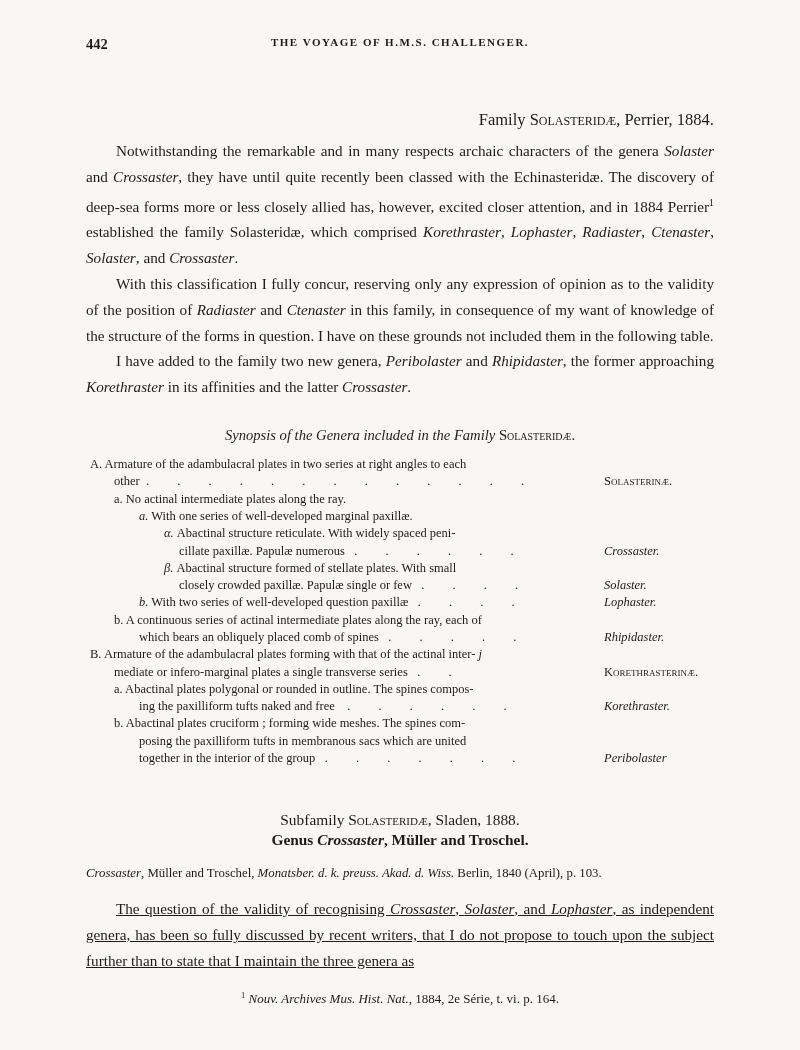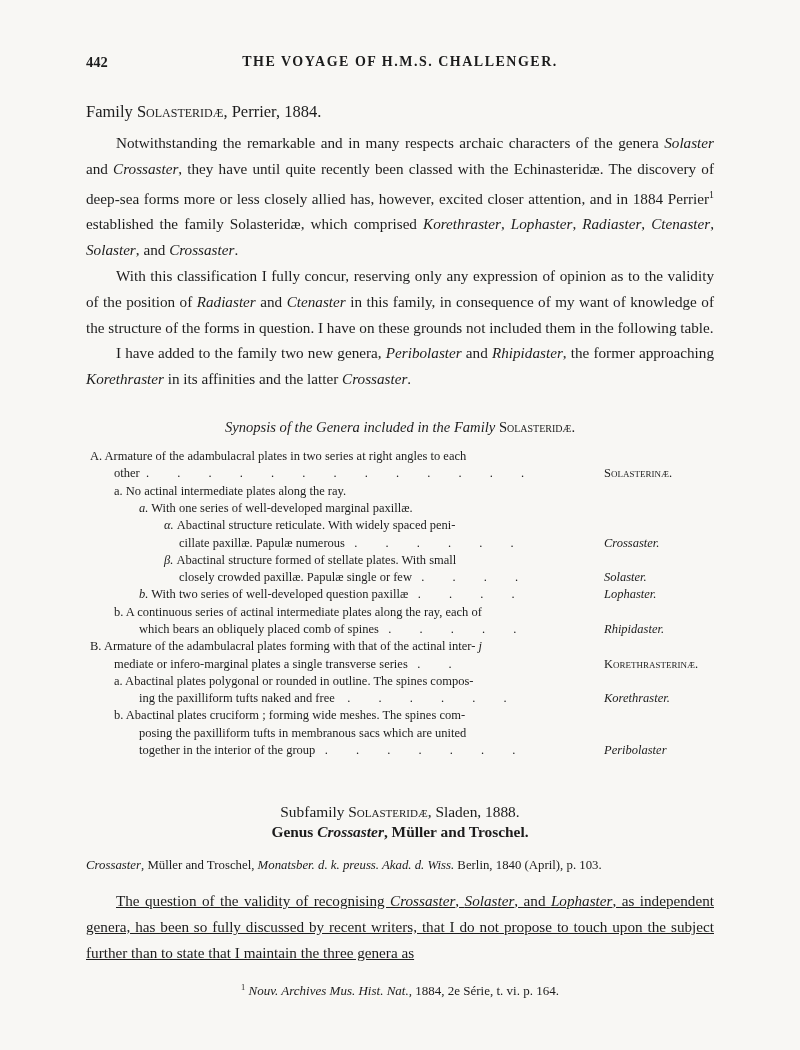--- a/index.html
+++ b/index.html
@@ -3,34 +3,34 @@
 <meta charset="utf-8">
 <style>
   * { margin: 0; padding: 0; box-sizing: border-box; }
   html, body {
     width: 800px; height: 1050px;
     background: #f8f7f4;
     font-family: "Liberation Serif", serif;
     color: #1c1c1c;
     overflow: hidden;
   }
-  .page { width: 628px; margin: 0 auto; padding-top: 54px; }
+  .page { width: 628px; margin: 0 auto; padding-top: 36px; }
 
   .header { position: relative; height: 20px; }
   .pagenum {
     position: absolute; left: 0; top: 0;
     font-size: 14.5px; font-weight: bold;
   }
   .running-title {
     display: block; text-align: center;
-    font-size: 14px; letter-spacing: 1.5px; font-weight: bold;
+    font-size: 11px; letter-spacing: 1.5px; font-weight: bold;
   }
 
   .family-heading {
-    margin-top: 28px; text-align: left;
+    margin-top: 54px; text-align: right;
     font-size: 16.5px; font-weight: normal;
   }
 
   .body-para {
     font-size: 15.2px; line-height: 25.8px;
     text-align: justify; text-indent: 30px;
   }
   .first-para { margin-top: 8px; }
 
   .seg-i  { font-style: italic; }

